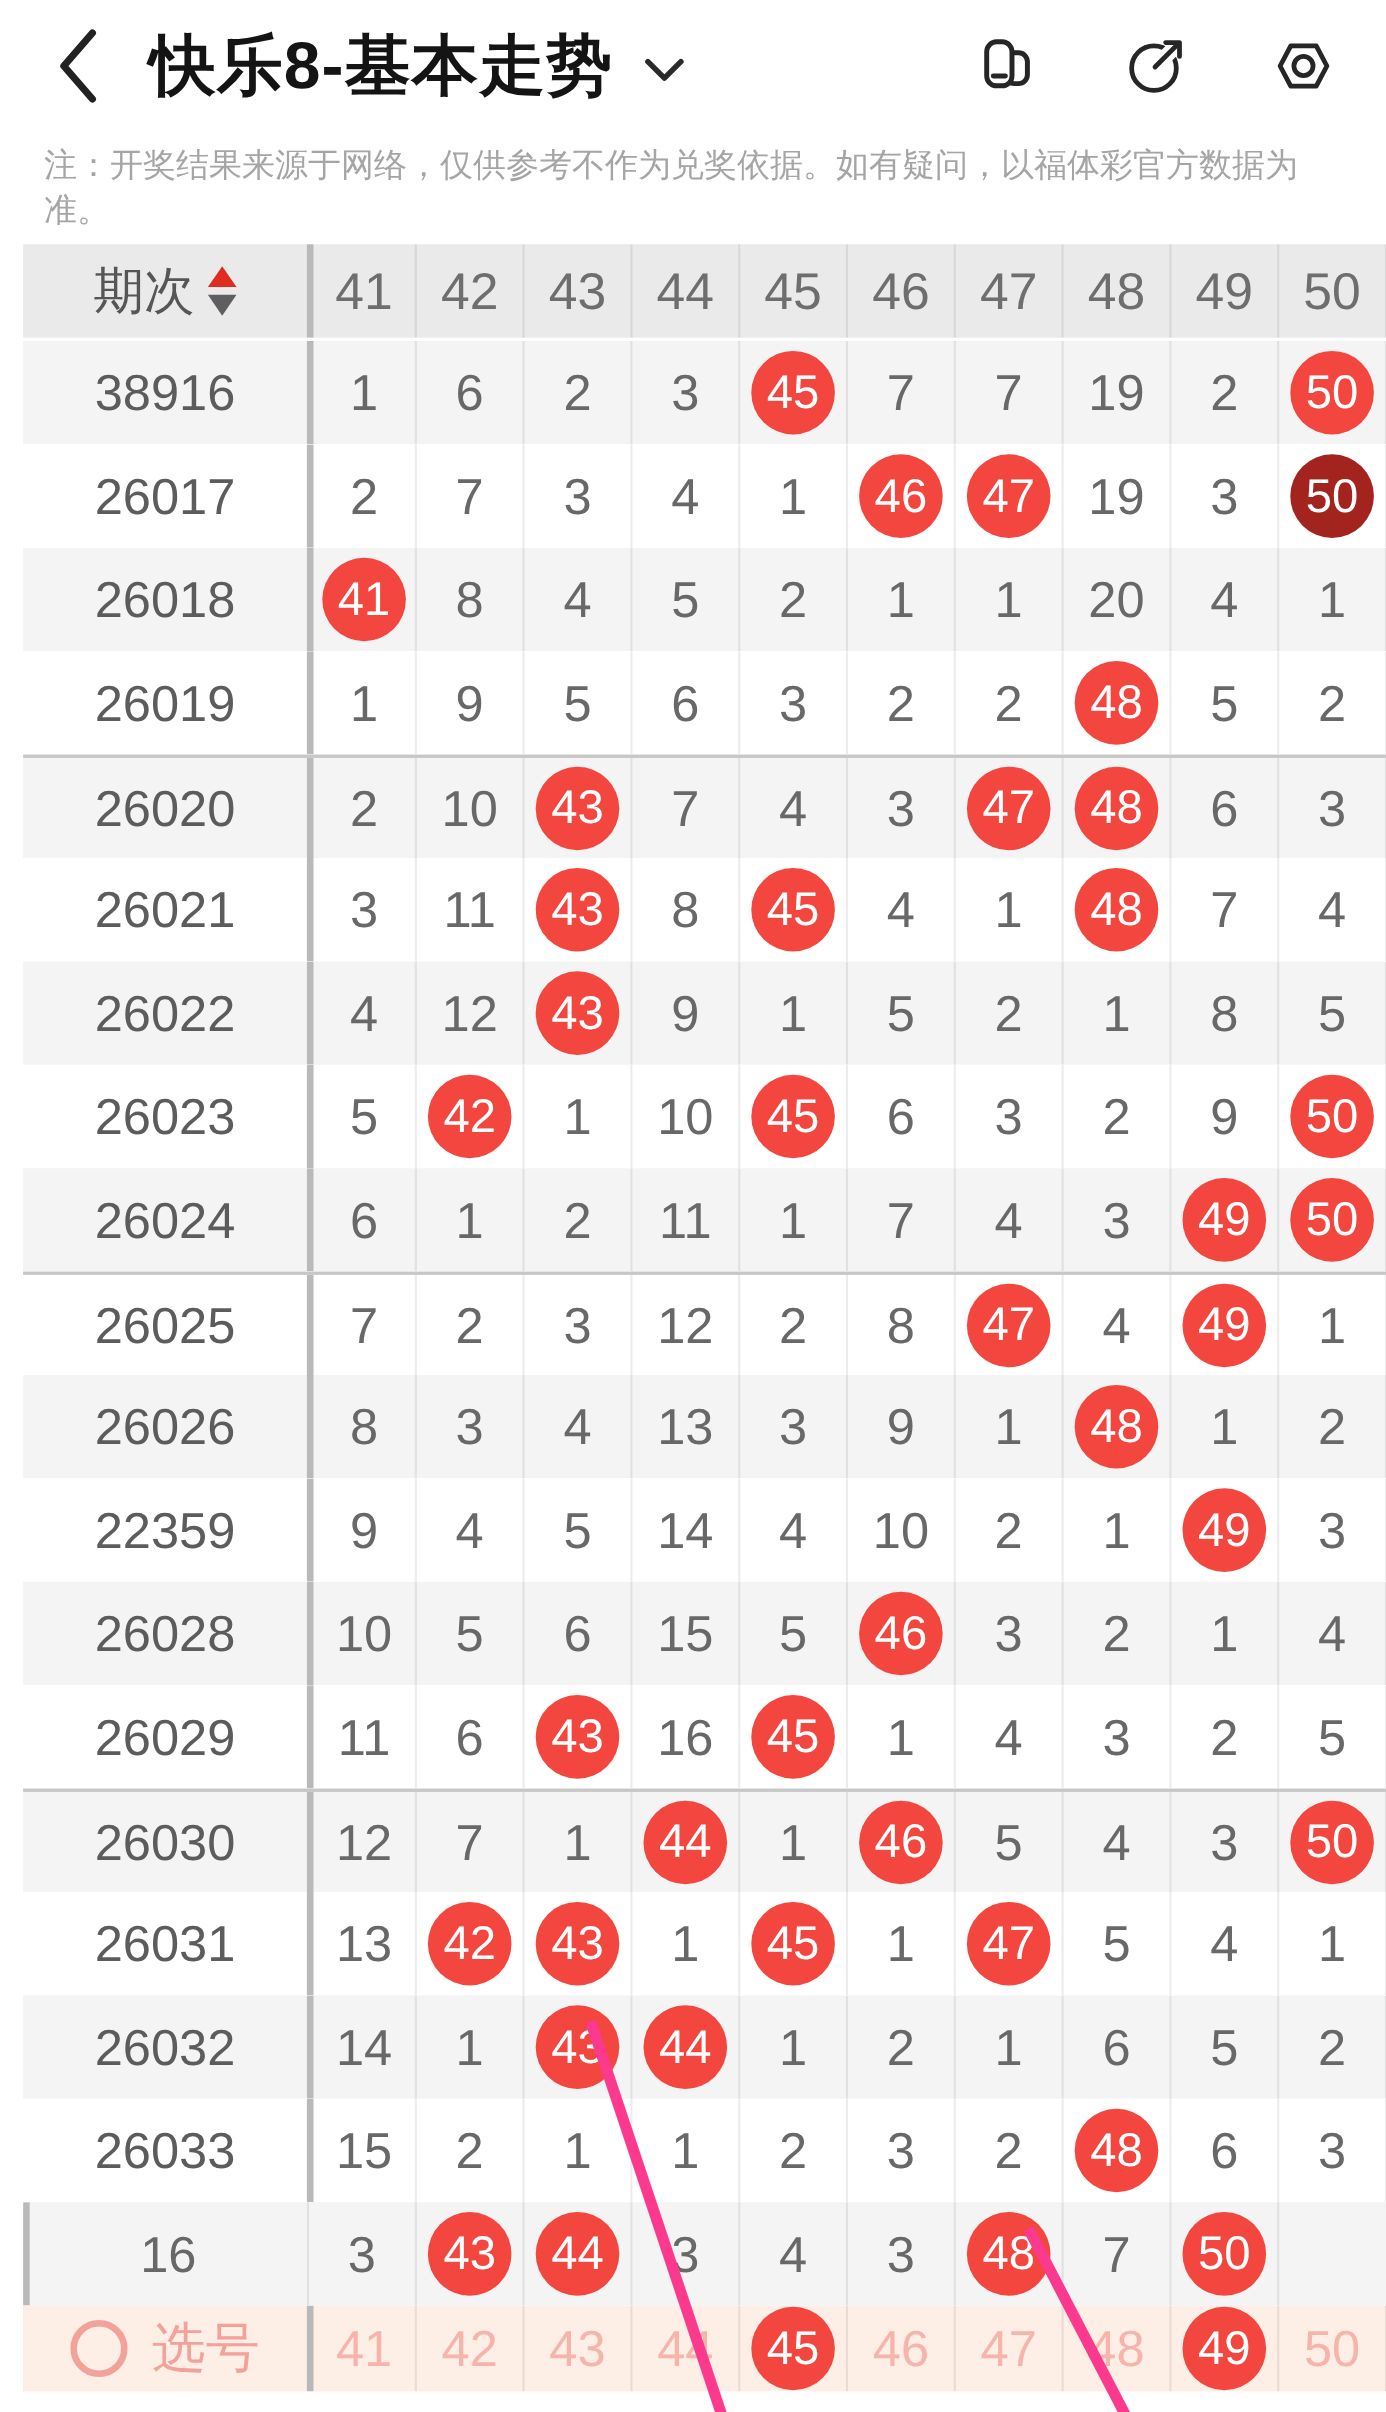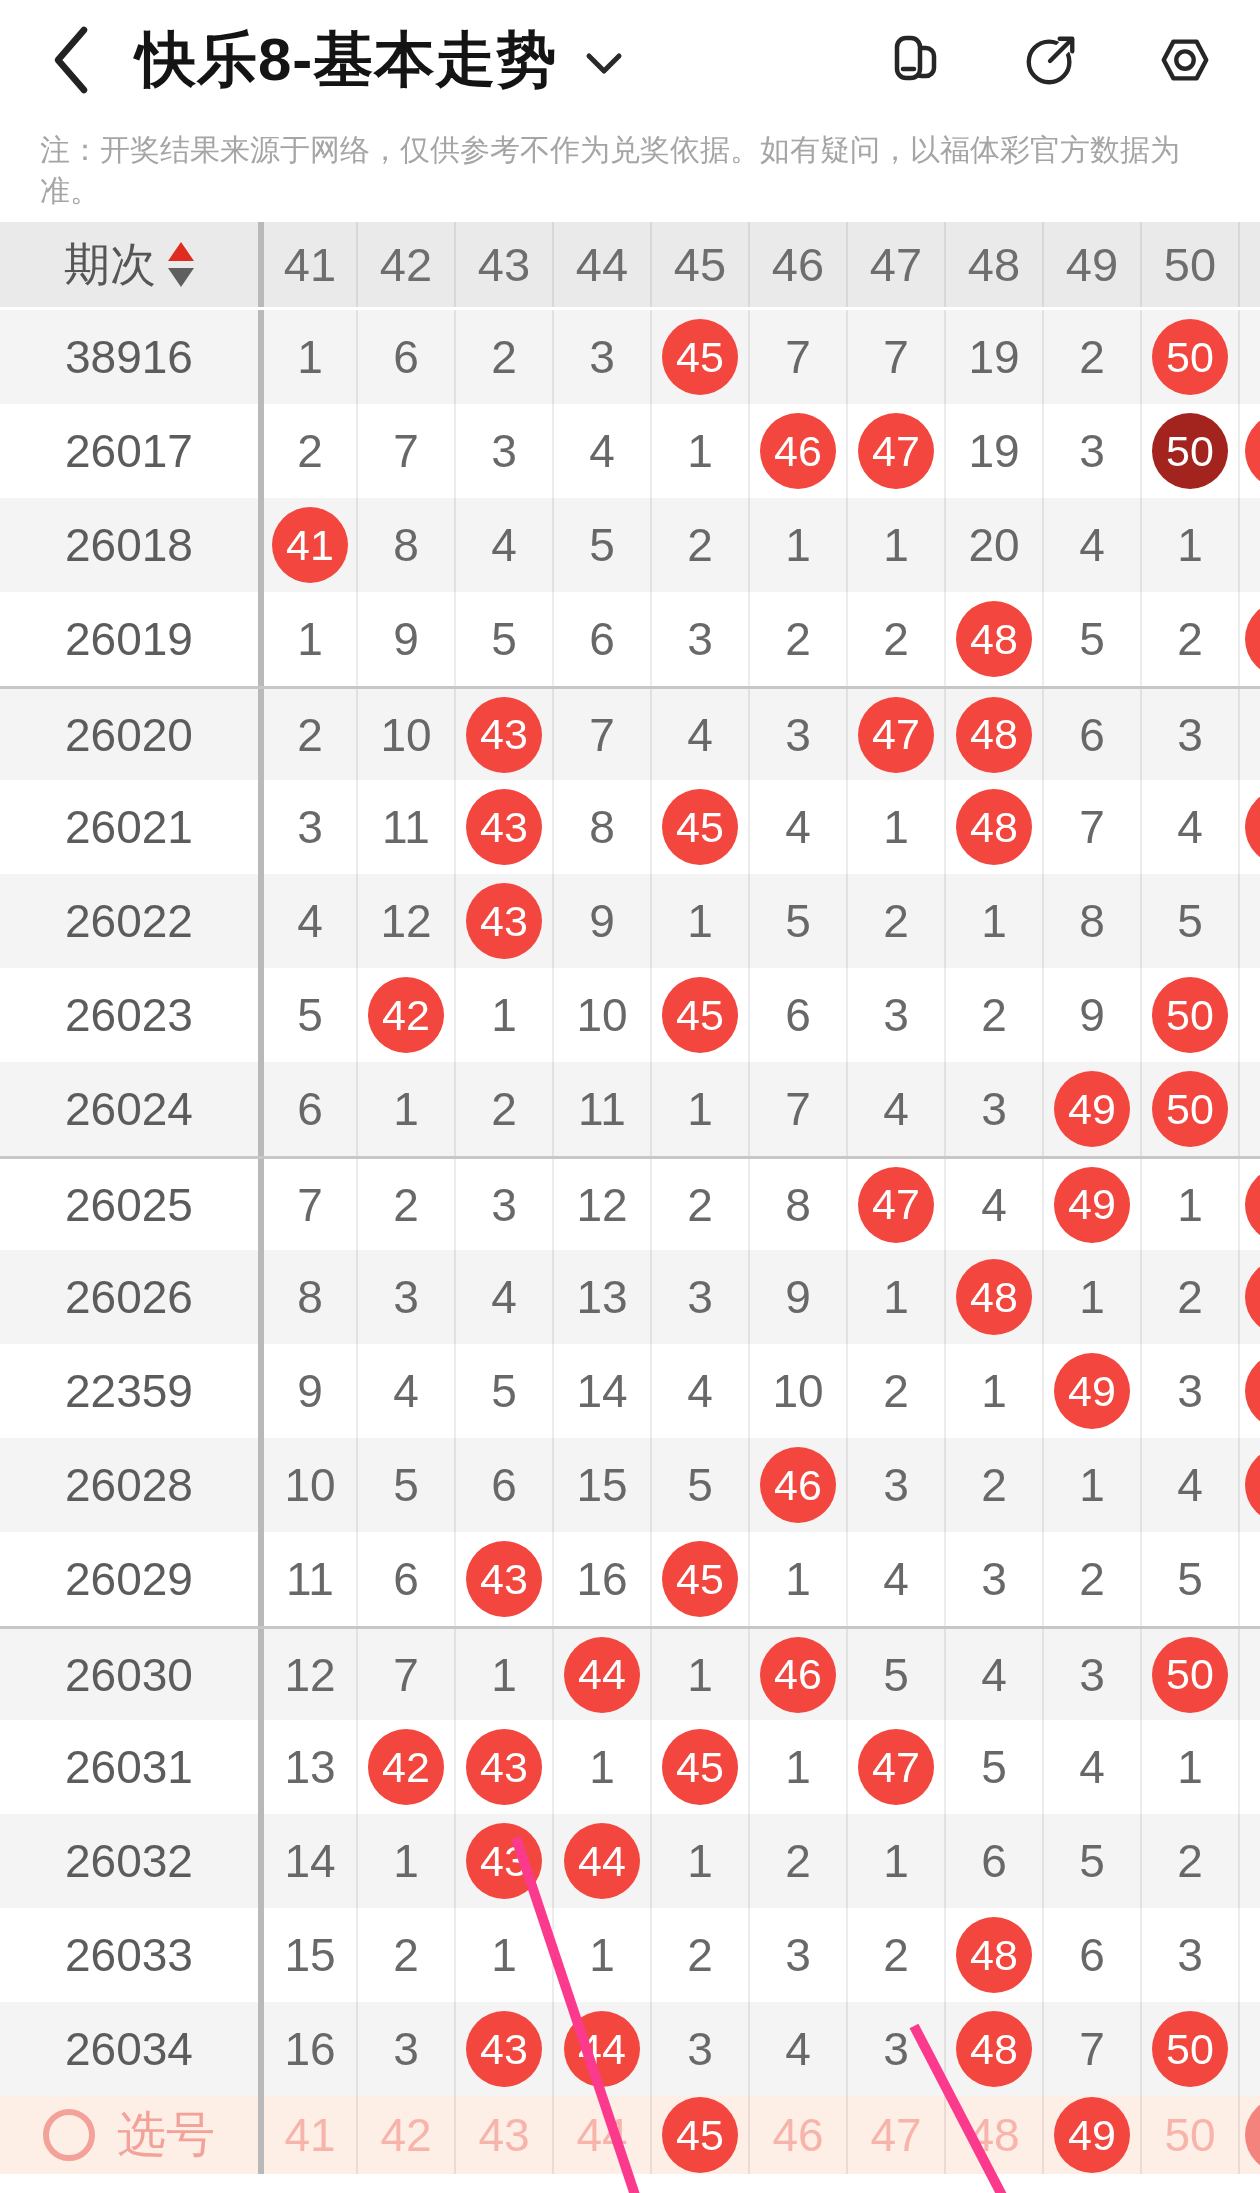--- a/index.html
+++ b/index.html
@@ -12,21 +12,21 @@
   .topbar{height:120px;display:flex;align-items:center;background:#fff;}
   .back{margin-left:48px;display:flex;align-items:center;cursor:pointer;}
   .titlewrap{display:flex;align-items:center;margin-left:44px;cursor:pointer;}
   .title{font-size:60px;font-weight:700;color:#141414;letter-spacing:1px;}
   .caret{margin-left:26px;margin-top:8px;}
   .actions{margin-left:auto;margin-right:46px;display:flex;align-items:center;gap:76px;}
   .actions .icon{display:flex;align-items:center;justify-content:center;cursor:pointer;}
   
   .note{height:102px;display:flex;align-items:center;padding:0 40px;font-size:30px;color:#a5a5a5;background:#fff;}
   
-  .table{position:relative;}
+  .table{position:relative;margin-left:21px;}
   .grid-row{display:grid;grid-template-columns:258px repeat(10,98px) minmax(0,1fr);position:relative;overflow:hidden;box-sizing:border-box;}
   .thead{height:88px;background:var(--header_gray);border-bottom:3px solid #fff;}
   .thead .hnum{font-size:47px;color:#6e6e6e;}
   .drow{height:94px;}
   .gray{background:var(--stripe_gray);}
   .white{background:#fff;}
   .sep{border-top:3px solid #c7c7c7;}
   .cell{display:flex;align-items:center;justify-content:center;border-left:2px solid rgba(0,0,0,0.075);box-sizing:border-box;}
   .cell.first{border-left:6px solid var(--divider_gray);}
   .cell.sliver{justify-content:flex-start;border-left:2px solid rgba(0,0,0,0.075);}
@@ -800,23 +800,20 @@
         </div>
         <div class="cell">
           <span class="num">6</span>
         </div>
         <div class="cell">
           <span class="num">3</span>
         </div>
         <div class="cell sliver"></div>
       </div>
       <div class="grid-row drow gray">
-        <div class="pcell">
-          <span class="period">26034</span>
-        </div>
         <div class="cell first">
           <span class="num">16</span>
         </div>
         <div class="cell">
           <span class="num">3</span>
         </div>
         <div class="cell">
           <div class="ball">43</div>
         </div>
         <div class="cell">

